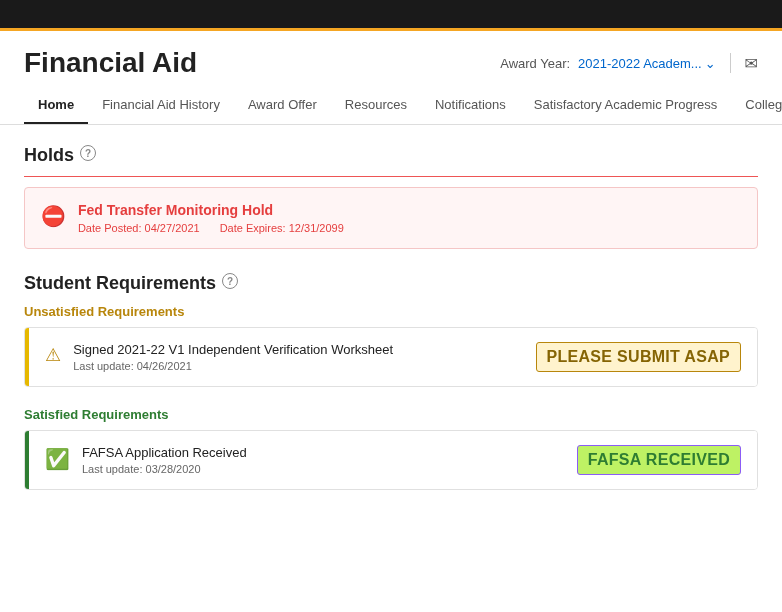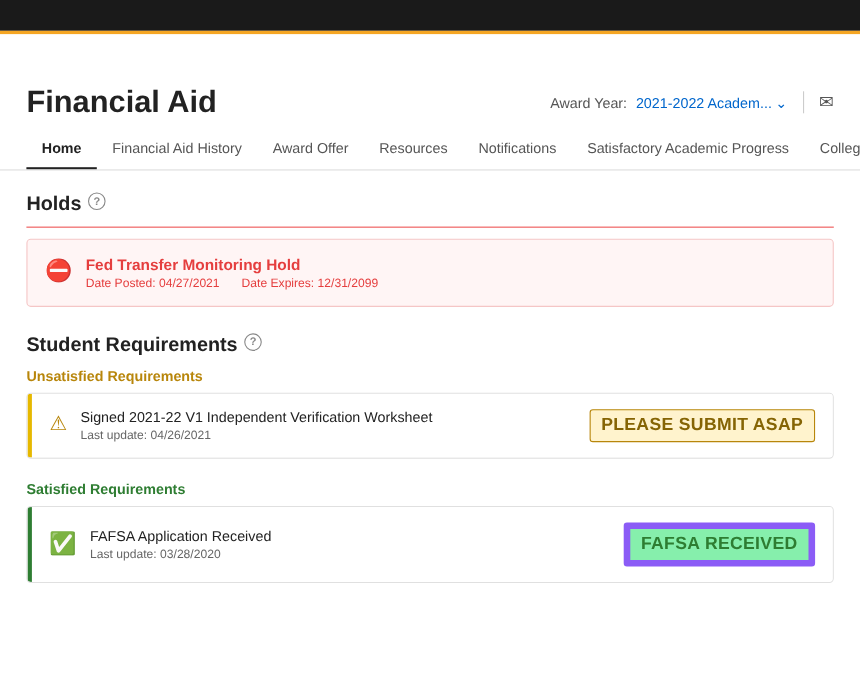--- a/index.html
+++ b/index.html
@@ -1,21 +1,21 @@
 <!DOCTYPE html>
 <html><head>
   <meta charset="utf-8">
   <style>
     * { box-sizing: border-box; margin: 0; padding: 0; }
     body { font-family: Arial, sans-serif; font-size: 14px; background: #fff; color: #333; width: 782px; }
 
     .top-bar { background: #1a1a1a; height: 28px; width: 100%; }
     .yellow-line { background: #f5a623; height: 3px; width: 100%; }
 
-    .header { display: flex; align-items: center; justify-content: space-between; padding: 16px 24px 8px; margin-top: 30px; }
+    .header { display: flex; align-items: center; justify-content: space-between; padding: 16px 24px 8px; }
     .header-left h1 { font-size: 28px; font-weight: bold; color: #222; }
     .header-right { display: flex; align-items: center; gap: 8px; font-size: 13px; color: #555; }
     .award-year-link { color: #0066cc; cursor: pointer; display: flex; align-items: center; gap: 3px; }
     .divider-v { width: 1px; height: 20px; background: #ccc; margin: 0 6px; }
     .mail-icon { color: #555; font-size: 16px; cursor: pointer; }
 
     .nav { display: flex; align-items: center; border-bottom: 1px solid #ddd; padding: 0 24px; gap: 0; overflow: hidden; }
     .nav-item { padding: 10px 14px; font-size: 13px; color: #555; cursor: pointer; white-space: nowrap; border-bottom: 2px solid transparent; }
     .nav-item.active { color: #222; border-bottom: 2px solid #222; font-weight: 600; }
 
@@ -43,21 +43,21 @@
     .req-item { display: flex; align-items: center; justify-content: space-between; padding: 14px 16px; background: #fff; border-left: 4px solid #e6b800; }
     .req-item.satisfied-item { border-left: 4px solid #2e7d32; }
     .req-item-left { display: flex; align-items: flex-start; gap: 12px; }
     .req-icon-warn { color: #b8860b; font-size: 18px; margin-top: 2px; }
     .req-icon-ok { color: #2e7d32; font-size: 20px; margin-top: 2px; }
     .req-name { font-size: 13px; color: #222; font-weight: 400; margin-bottom: 3px; }
     .req-update { font-size: 11px; color: #666; }
 
     .badge { padding: 5px 10px; border-radius: 3px; font-size: 16px; font-weight: 700; letter-spacing: 0.3px; white-space: nowrap; }
     .badge-warn { background: #fff3cd; color: #856404; border: 1px solid #b8860b; }
-    .badge-success { background: #86efac; color: #2e7d32; border: 6px solid #8b5cf6; }
+    .badge-success { background: #bef264; color: #2e7d32; border: 1px solid #8b5cf6; }
   </style>
 </head>
 <body>
 
 <div class="top-bar"></div>
 <div class="yellow-line"></div>
 
 <div class="header">
   <div class="header-left">
     <h1>Financial Aid</h1>

